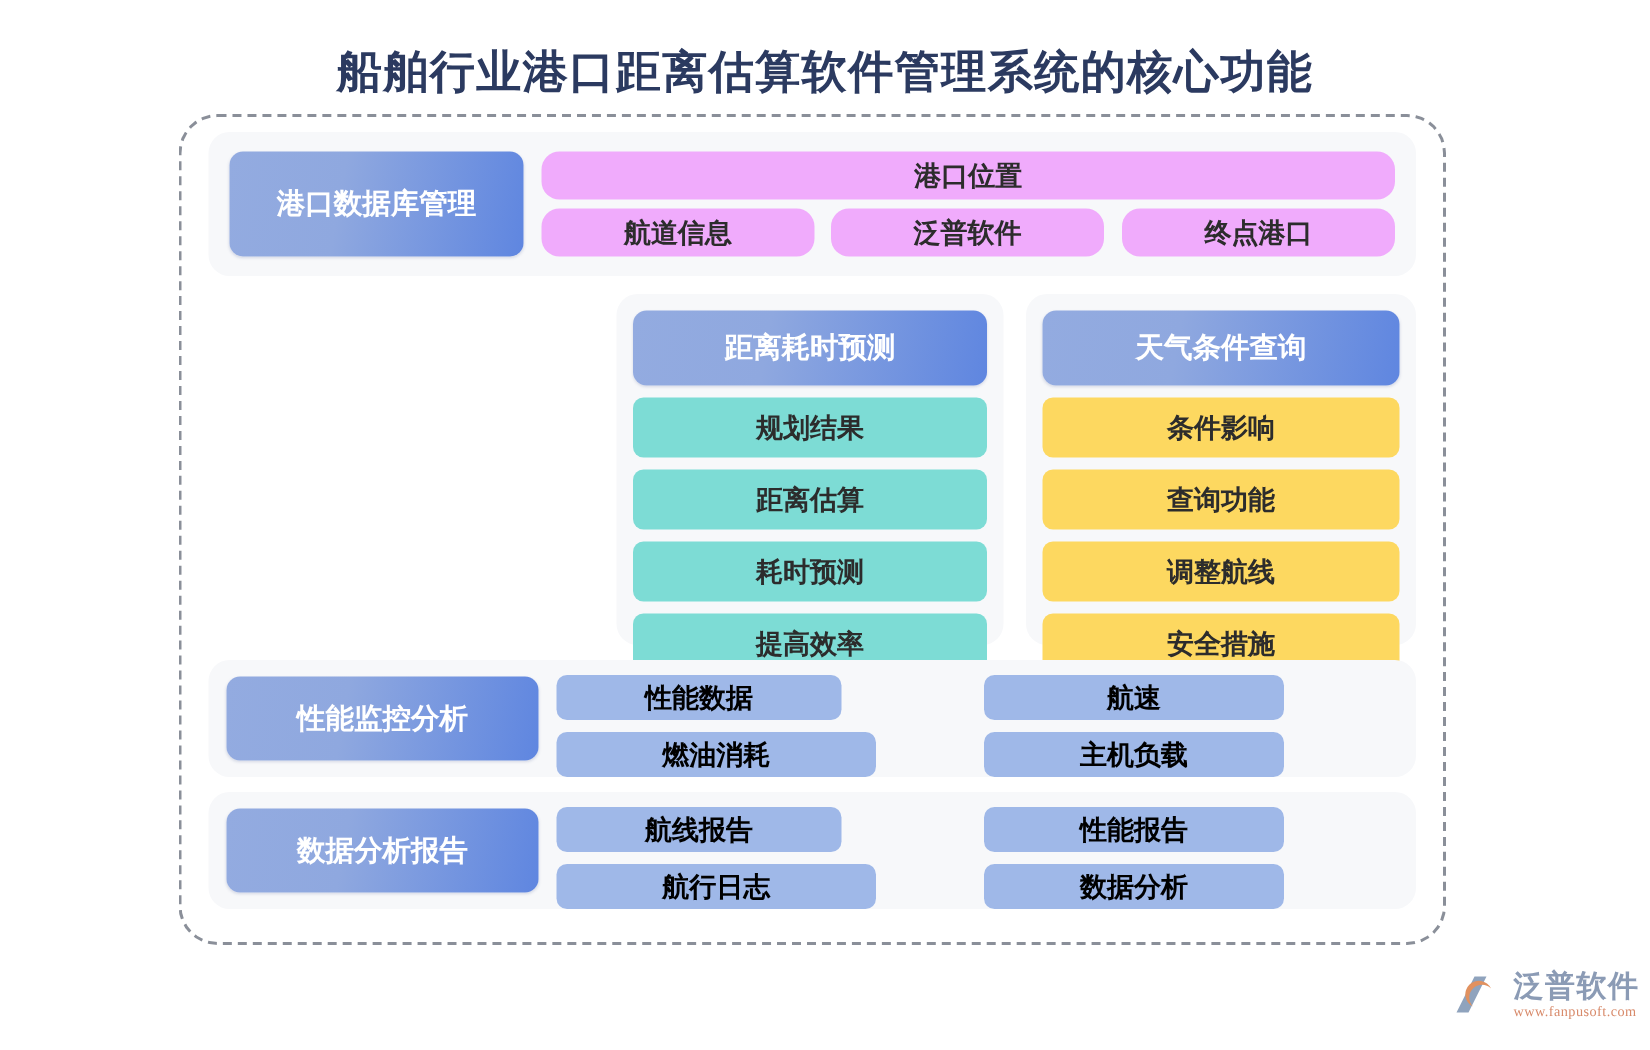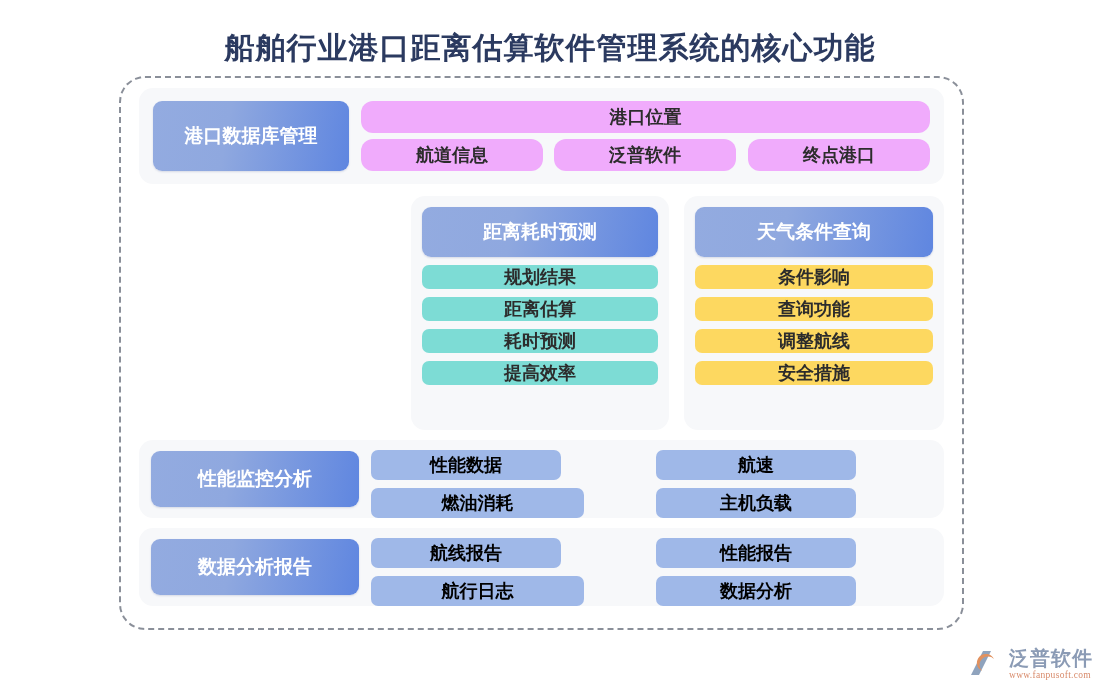--- a/index.html
+++ b/index.html
@@ -110,21 +110,21 @@
   #col2 { left: 411px;  width: 258px; height: 234px; }
   #col3 { left: 684px;  width: 260px; height: 234px; font-family: Liberation Serif, serif; }
 
   .col .hdr { position: absolute; left: 11px; top: 11px; right: 11px; height: 50px; font-size: 19px; }
 
   #col1 .items { position: absolute; left: 11px; top: 69px; width: 186px; }
   #col1 .items .chip { height: 32px; font-size: 18px; margin-bottom: 8px; }
   #col1 .vertbox { position: absolute; left: 203px; top: 69px; width: 44px; height: 152px; font-size: 17px; }
 
   #col2 .items, #col3 .items { position: absolute; left: 11px; right: 11px; top: 69px; }
-  #col2 .items .chip, #col3 .items .chip { height: 24px; font-size: 18px; margin-bottom: 8px; }
+  #col2 .items .chip, #col3 .items .chip { height: 40px; font-size: 18px; margin-bottom: 8px; }
 
   
   #row3 { left: 139px; top: 440px; width: 805px; height: 78px; }
   #row4 { left: 139px; top: 528px; width: 805px; height: 78px; }
   .wrow .bluepill { position: absolute; left: 12px; top: 11px; width: 208px; height: 56px; font-size: 19px; }
   .wrow .c { position: absolute; height: 30px; font-size: 18px; }
   .wrow .ca { left: 232px; top: 10px; width: 190px; }
   .wrow .cb { left: 232px; top: 48px; width: 213px; }
   .wrow .cc { left: 517px; top: 10px; width: 200px; text-align: right; }
   .wrow .cd { left: 517px; top: 48px; width: 200px; }

